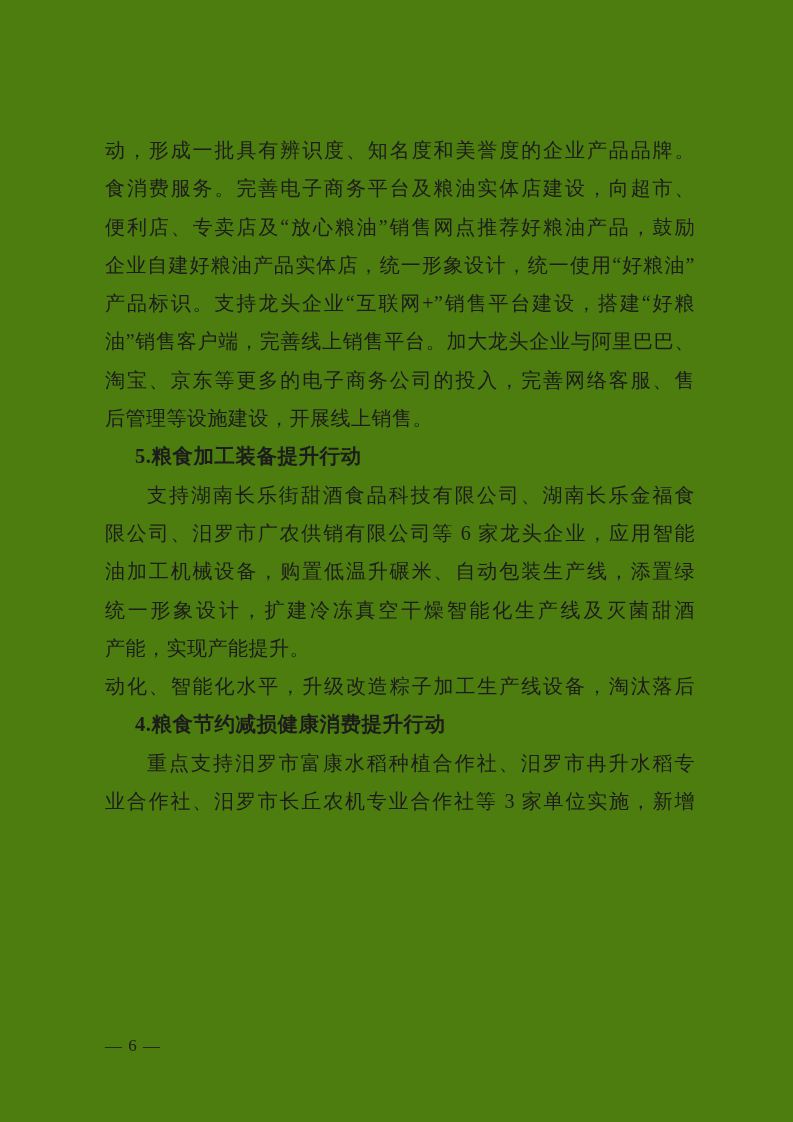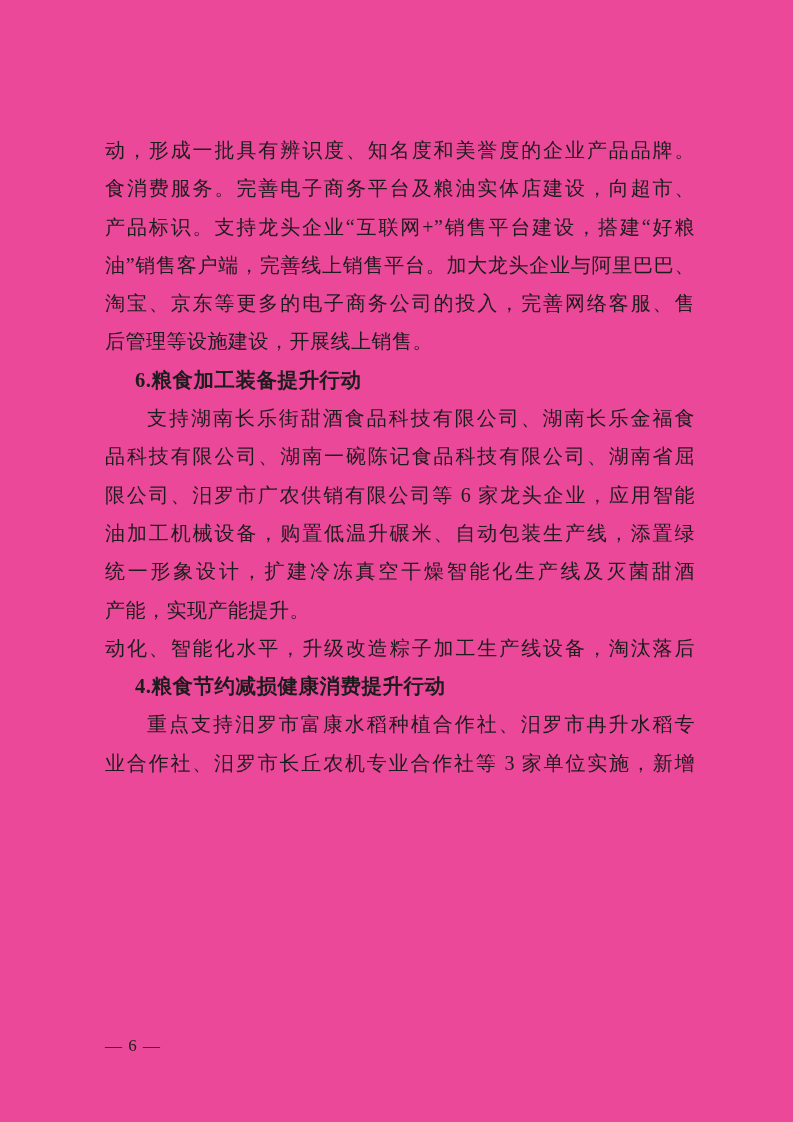--- a/index.html
+++ b/index.html
@@ -4,21 +4,21 @@
 <style>
   html, body {
     margin: 0;
     padding: 0;
     background: #ffffff;
   }
   .page {
     position: relative;
     width: 793px;
     height: 1122px;
-    background: #ec4899;
+    background: #4d7c0f;
     overflow: hidden;
     font-family: "Liberation Serif", "DejaVu Serif", serif;
     color: #1c1c1c;
   }
   .body-text {
     position: absolute;
     left: 105px;
     top: 131px;
     width: 590px;
   }
@@ -54,27 +54,28 @@
     color: #1c1c1c;
   }
 </style>
 </head>
 <body>
 
 <div class="page">
   <div class="body-text">
       <div class="line">动，形成一批具有辨识度、知名度和美誉度的企业产品品牌。</div>
       <div class="line">食消费服务。完善电子商务平台及粮油实体店建设，向超市、</div>
+      <div class="line">便利店、专卖店及“放心粮油”销售网点推荐好粮油产品，鼓励</div>
+      <div class="line">企业自建好粮油产品实体店，统一形象设计，统一使用“好粮油”</div>
       <div class="line">产品标识。支持龙头企业“互联网+”销售平台建设，搭建“好粮</div>
       <div class="line">油”销售客户端，完善线上销售平台。加大龙头企业与阿里巴巴、</div>
       <div class="line">淘宝、京东等更多的电子商务公司的投入，完善网络客服、售</div>
       <div class="line left">后管理等设施建设，开展线上销售。</div>
-      <div class="line heading left">6.粮食加工装备提升行动</div>
+      <div class="line heading left">5.粮食加工装备提升行动</div>
       <div class="line indent">支持湖南长乐街甜酒食品科技有限公司、湖南长乐金福食</div>
-      <div class="line">品科技有限公司、湖南一碗陈记食品科技有限公司、湖南省屈</div>
       <div class="line">限公司、汨罗市广农供销有限公司等 6 家龙头企业，应用智能</div>
       <div class="line">油加工机械设备，购置低温升碾米、自动包装生产线，添置绿</div>
       <div class="line">统一形象设计，扩建冷冻真空干燥智能化生产线及灭菌甜酒</div>
       <div class="line left">产能，实现产能提升。</div>
       <div class="line">动化、智能化水平，升级改造粽子加工生产线设备，淘汰落后</div>
       <div class="line heading left">4.粮食节约减损健康消费提升行动</div>
       <div class="line indent">重点支持汨罗市富康水稻种植合作社、汨罗市冉升水稻专</div>
       <div class="line">业合作社、汨罗市长丘农机专业合作社等 3 家单位实施，新增</div>
     </div>
   <div class="footer">— 6 —</div>

